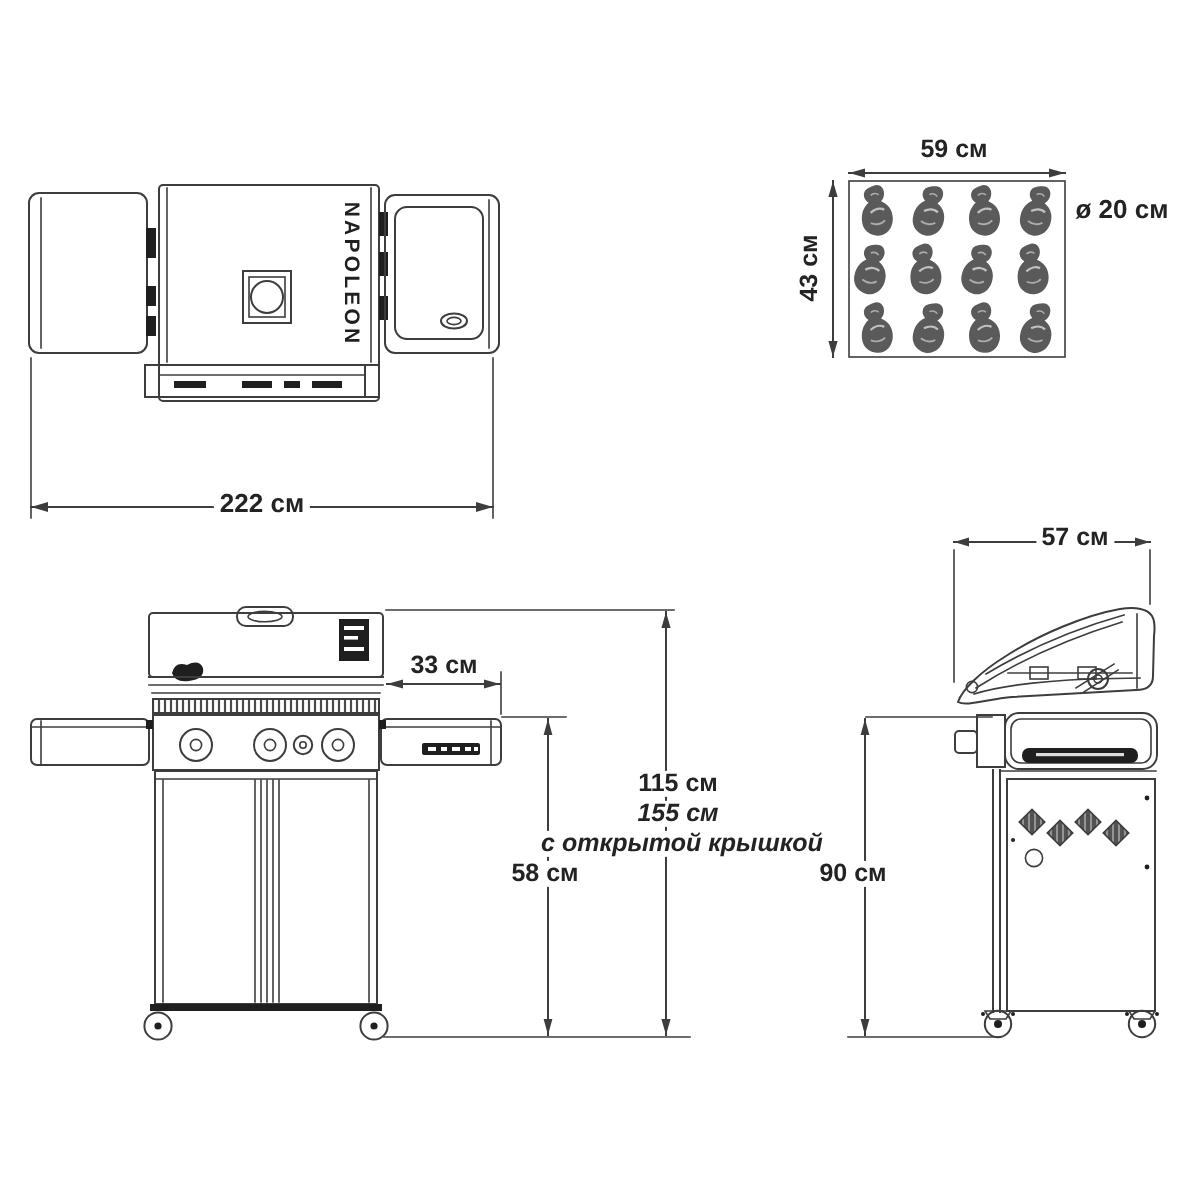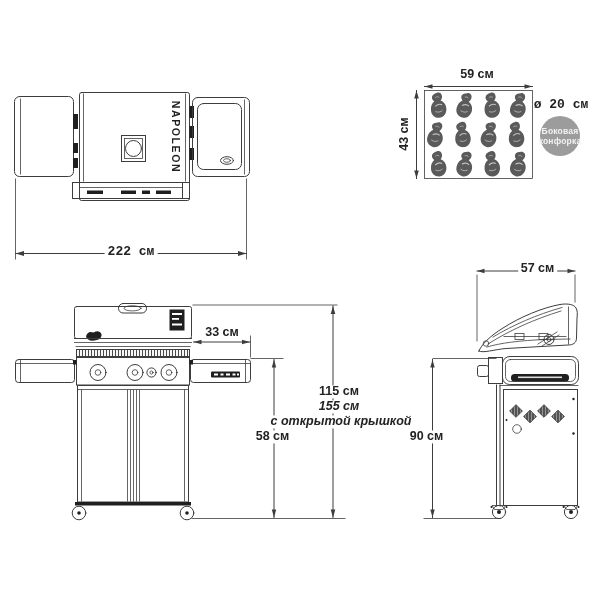--- a/index.html
+++ b/index.html
@@ -7,21 +7,21 @@
          font-family:"Liberation Sans",sans-serif;}
   svg.blueprint{position:absolute;left:0;top:0;}
   .ln{fill:none;stroke:var(--line,#3d3d3d);stroke-width:1;stroke-linecap:square;}
   .thin{stroke-width:.8;}
   .fd{fill:var(--dark,#1f1f1f);stroke:none;}
   .fw{fill:#fff;stroke:none;}
   .arw{fill:var(--line,#3d3d3d);stroke:none;}
   .chicken{color:var(--chicken,#5a5a5a);}
   .lbl{position:absolute;transform:translate(-50%,-50%);font-weight:bold;font-size:12.5px;
        line-height:1.05;color:var(--text,#232323);background:#fff;padding:0 3px;white-space:nowrap;}
-  .big{font-size:13px;font-family:Liberation Mono, monospace;}
+  .big{font-size:13px;}
   .it{font-style:italic;}
   .rot-ccw{transform:translate(-50%,-50%) rotate(-90deg);}
   .brand{transform:translate(-50%,-50%) rotate(90deg);background:transparent;padding:0;
          font-size:10.5px;letter-spacing:1.6px;color:var(--dark,#1f1f1f);}
   .badge{position:absolute;left:540px;top:116px;width:40px;height:40px;border-radius:50%;
          background:var(--badge,#9c9c9c);display:flex;flex-direction:column;align-items:center;
          justify-content:center;text-align:center;color:var(--badge_text,#f2f2f2);
          font-size:8.5px;font-weight:bold;line-height:10px;letter-spacing:.2px;}
 </style>
 </head>
@@ -262,24 +262,20 @@
       </g>
     </g>
   </svg>
 
   <div class="lbl brand" style="left:174.5px;top:136.5px">NAPOLEON</div>
   <div class="lbl big" style="left:131px;top:252px">222 см</div>
 
   <div class="lbl" style="left:477px;top:74.5px">59 см</div>
   <div class="lbl rot-ccw" style="left:404.5px;top:134px">43 см</div>
   <div class="lbl big" style="left:561px;top:104.5px;background:transparent">ø 20 см</div>
-  <div class="badge">
-    <span>Боковая</span>
-    <span>конфорка</span>
-  </div>
 
   <div class="lbl" style="left:222px;top:333px">33 см</div>
   <div class="lbl" style="left:339px;top:392px">115 см</div>
   <div class="lbl it" style="left:339px;top:407px">155 см</div>
   <div class="lbl it" style="left:341px;top:422px">с открытой крышкой</div>
   <div class="lbl" style="left:272.5px;top:437px">58 см</div>
 
   <div class="lbl" style="left:537.5px;top:269px">57 см</div>
   <div class="lbl" style="left:426.5px;top:436.5px">90 см</div>
 </div>

